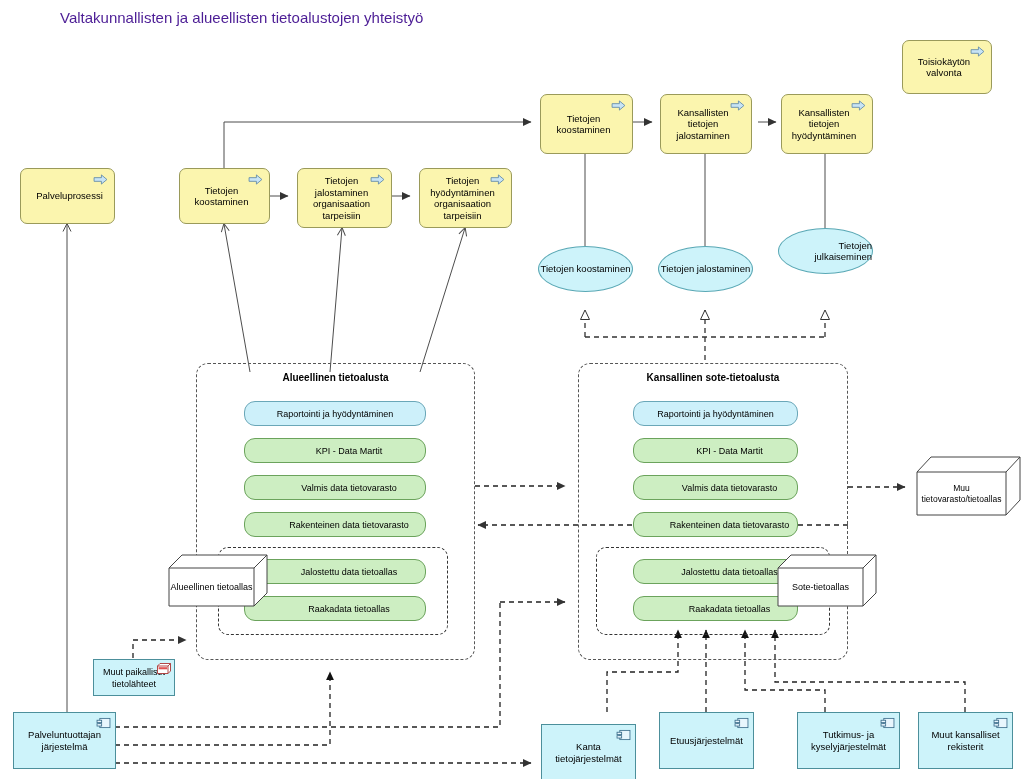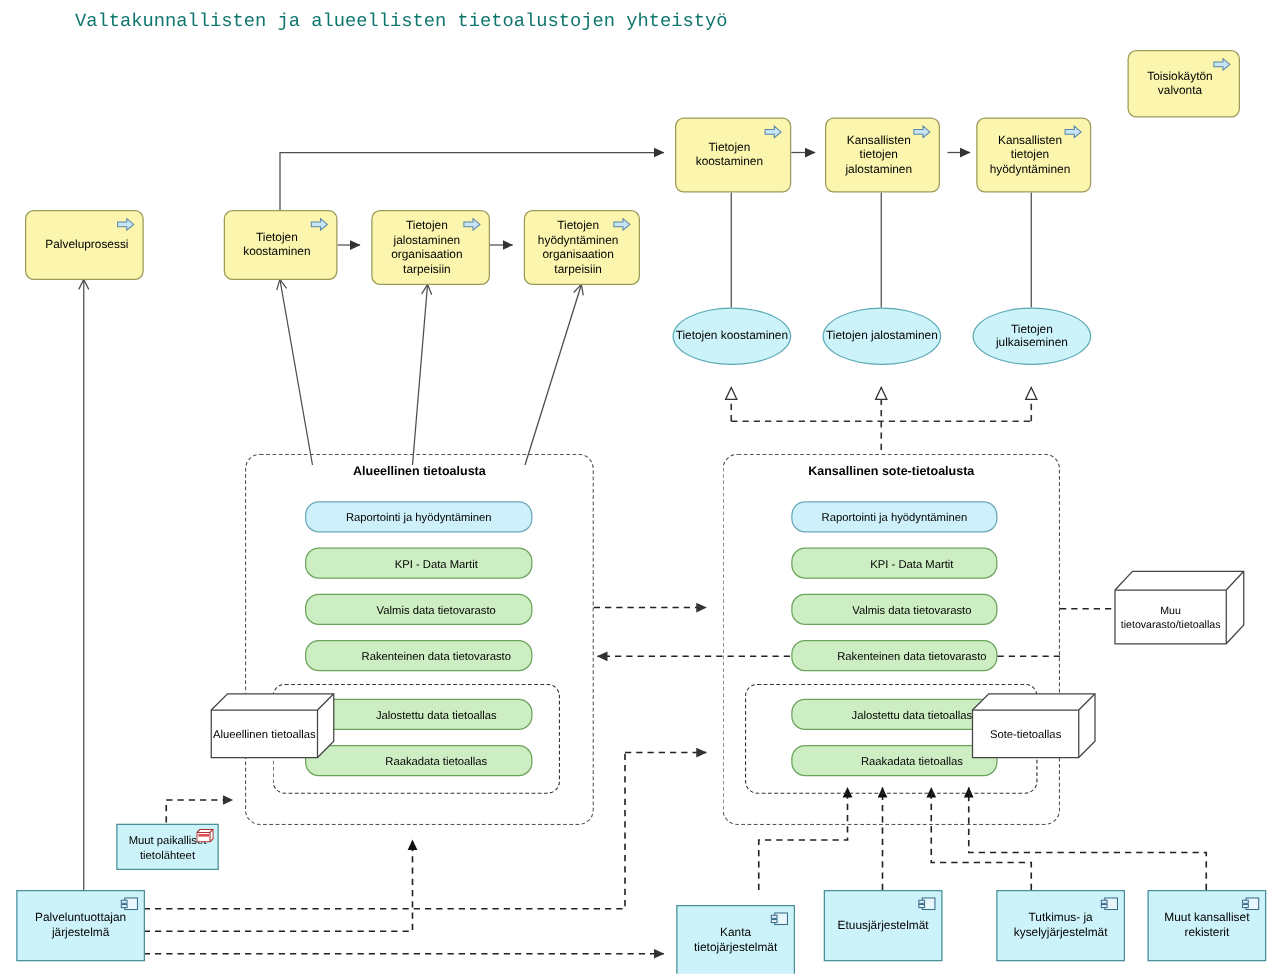--- a/index.html
+++ b/index.html
@@ -24,23 +24,22 @@
     left: 0; top: 0;
     width: 1024px; height: 779px;
     pointer-events: none;
   }
 
   .title {
     position: absolute;
     left: 60px;
     top: 9px;
     font-size: 15px;
-    color: #0f766e;
+    color: #4c1d95;
     white-space: nowrap;
-    font-family: Liberation Mono, monospace;
   }
 
   
   .proc {
     position: absolute;
     box-sizing: border-box;
     background: #fbf5ae;
     border: 1px solid #9a9a5a;
     border-radius: 7px;
     display: flex;
@@ -307,21 +306,21 @@
     </svg>
     <span>Toisiokäytön valvonta</span>
   </div>
 
   <div class="svc" style="left:538px; top:246px; width:95px; height:46px;">
     <span>Tietojen koostaminen</span>
   </div>
   <div class="svc" style="left:658px; top:246px; width:95px; height:46px;">
     <span>Tietojen jalostaminen</span>
   </div>
-  <div class="svc" style="left:778px; top:246px; width:95px; height:46px;">
+  <div class="svc" style="left:778px; top:228px; width:95px; height:46px;text-align:right;">
     <span>Tietojen julkaiseminen</span>
   </div>
 
   <div class="platform" style="left:196px; top:363px; width:279px; height:297px;">
     <div class="ptitle">Alueellinen tietoalusta</div>
   </div>
 
   <div class="pill blue" style="left:244px; top:401px; width:182px; height:25px;">
     <span>Raportointi ja hyödyntäminen</span>
   </div>
@@ -383,21 +382,21 @@
   <div class="node3d" style="left:777px; top:553px; width:100px; height:54px;">
     <svg width="100" height="54">
       <polygon points="1,15 14,2 99,2 99,40 86,53 1,53" fill="#ffffff" stroke="#444" stroke-width="1"></polygon>
       <path d="M1,15 L86,15 L99,2 M86,15 L86,53" fill="none" stroke="#444" stroke-width="1"></path>
     </svg>
     <div class="face" style="left:1px; top:15px; width:85px; height:38px; border:none; background:transparent;">
       <span>Sote-tietoallas</span>
     </div>
   </div>
 
-  <div class="node3d" style="left:891px; top:455px; width:84px; height:62px;">
+  <div class="node3d" style="left:916px; top:455px; width:84px; height:62px;">
     <svg width="105" height="62">
       <polygon points="1,17 15,2 104,2 104,45 90,60 1,60" fill="#ffffff" stroke="#444" stroke-width="1"></polygon>
       <path d="M1,17 L90,17 L104,2 M90,17 L90,60" fill="none" stroke="#444" stroke-width="1"></path>
     </svg>
     <div class="face" style="left:1px; top:17px; width:89px; height:43px; border:none; background:transparent; font-size:8.5px;">
       <span>Muu tietovarasto/tietoallas</span>
     </div>
   </div>
 
   <div class="sysbox" style="left:93px; top:659px; width:82px; height:37px; font-size:9px;">

